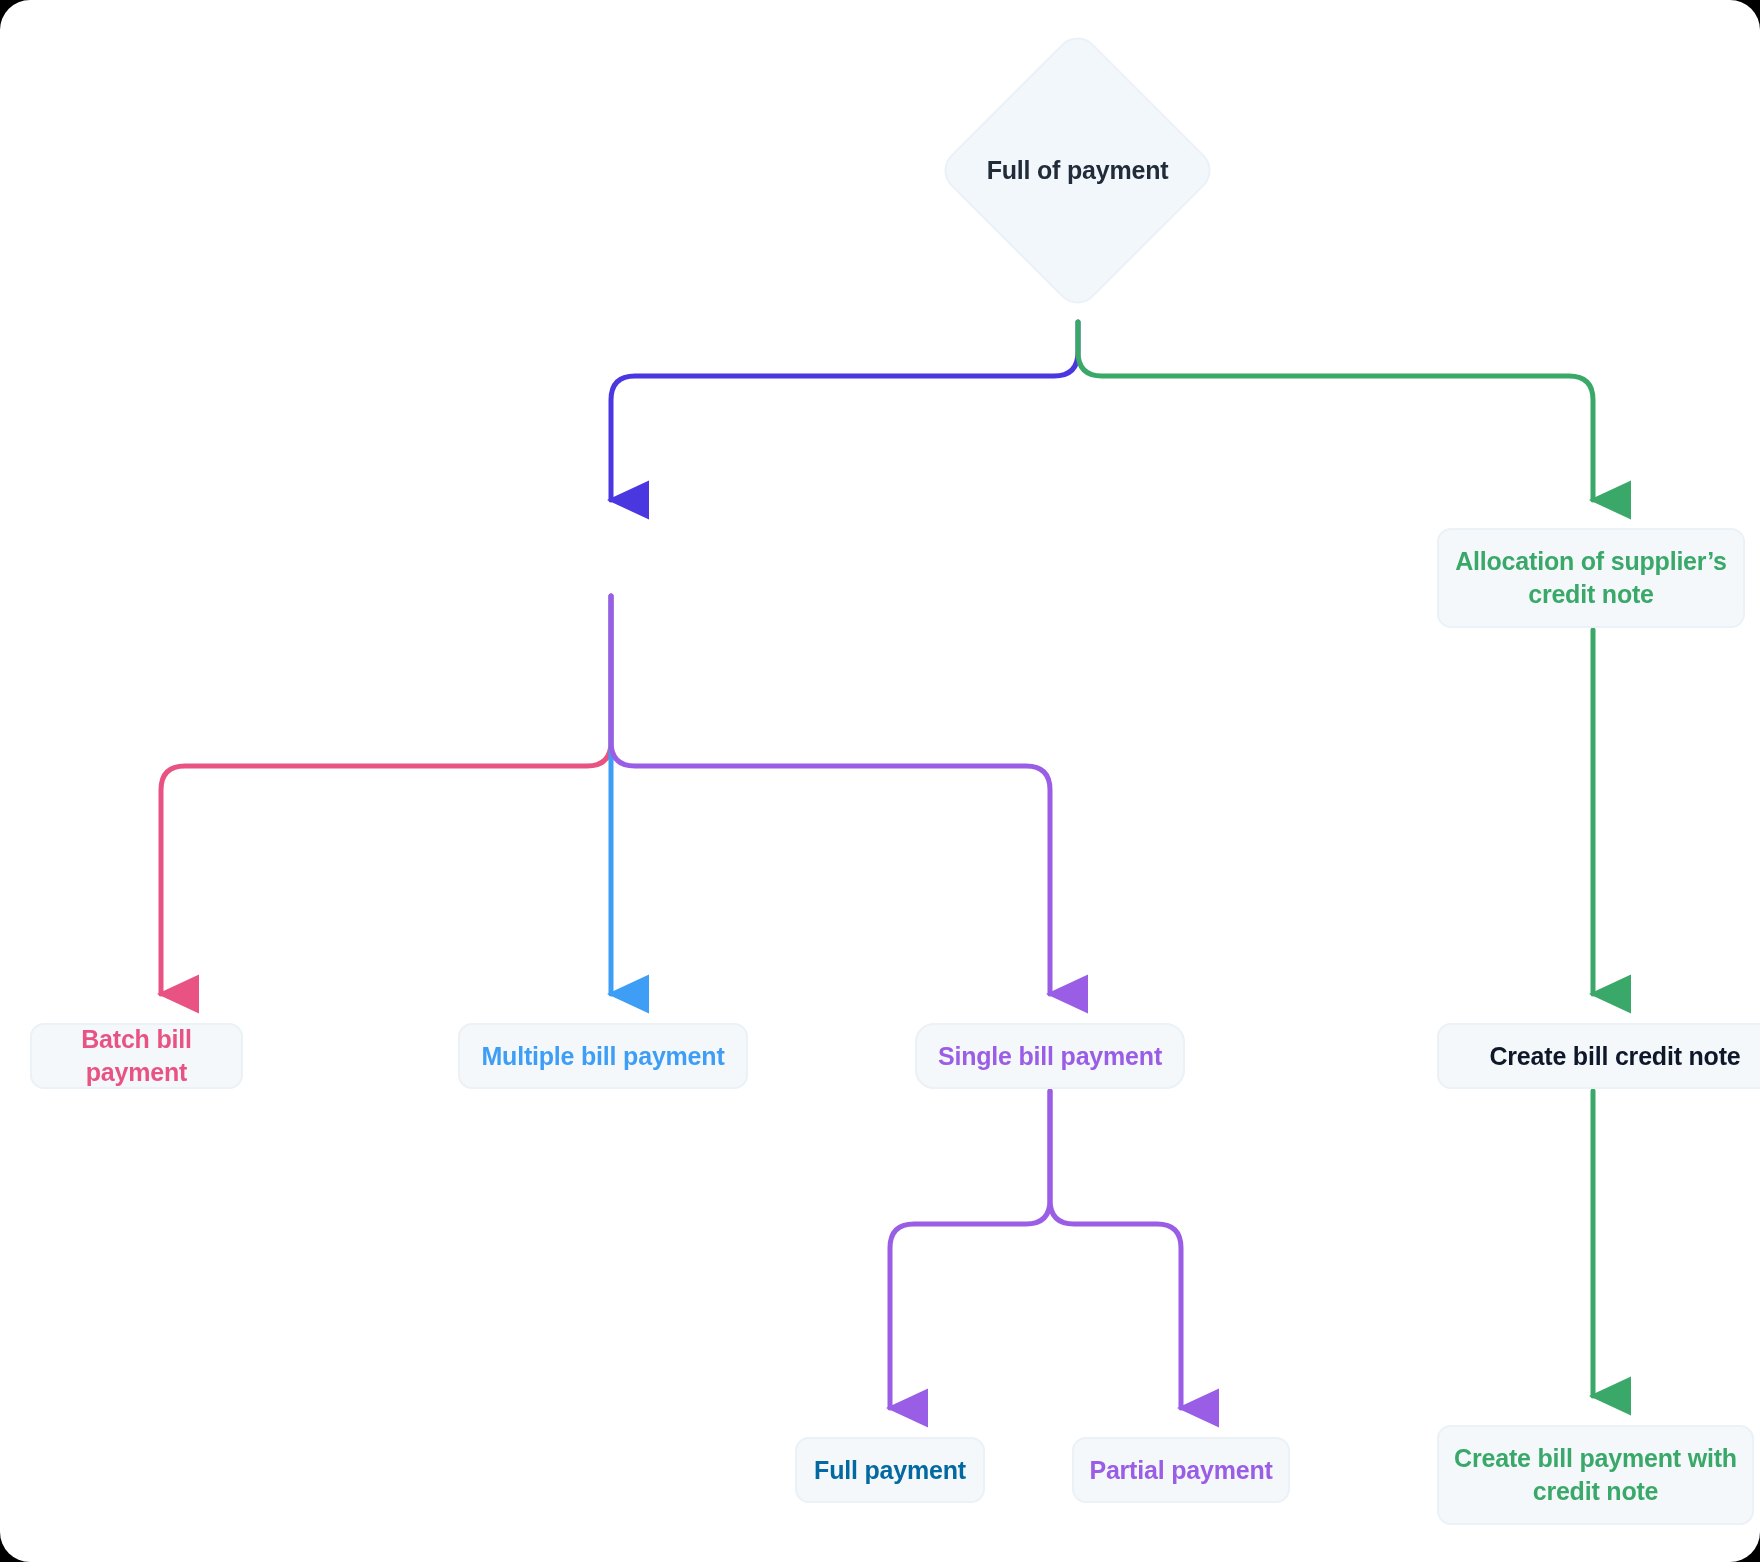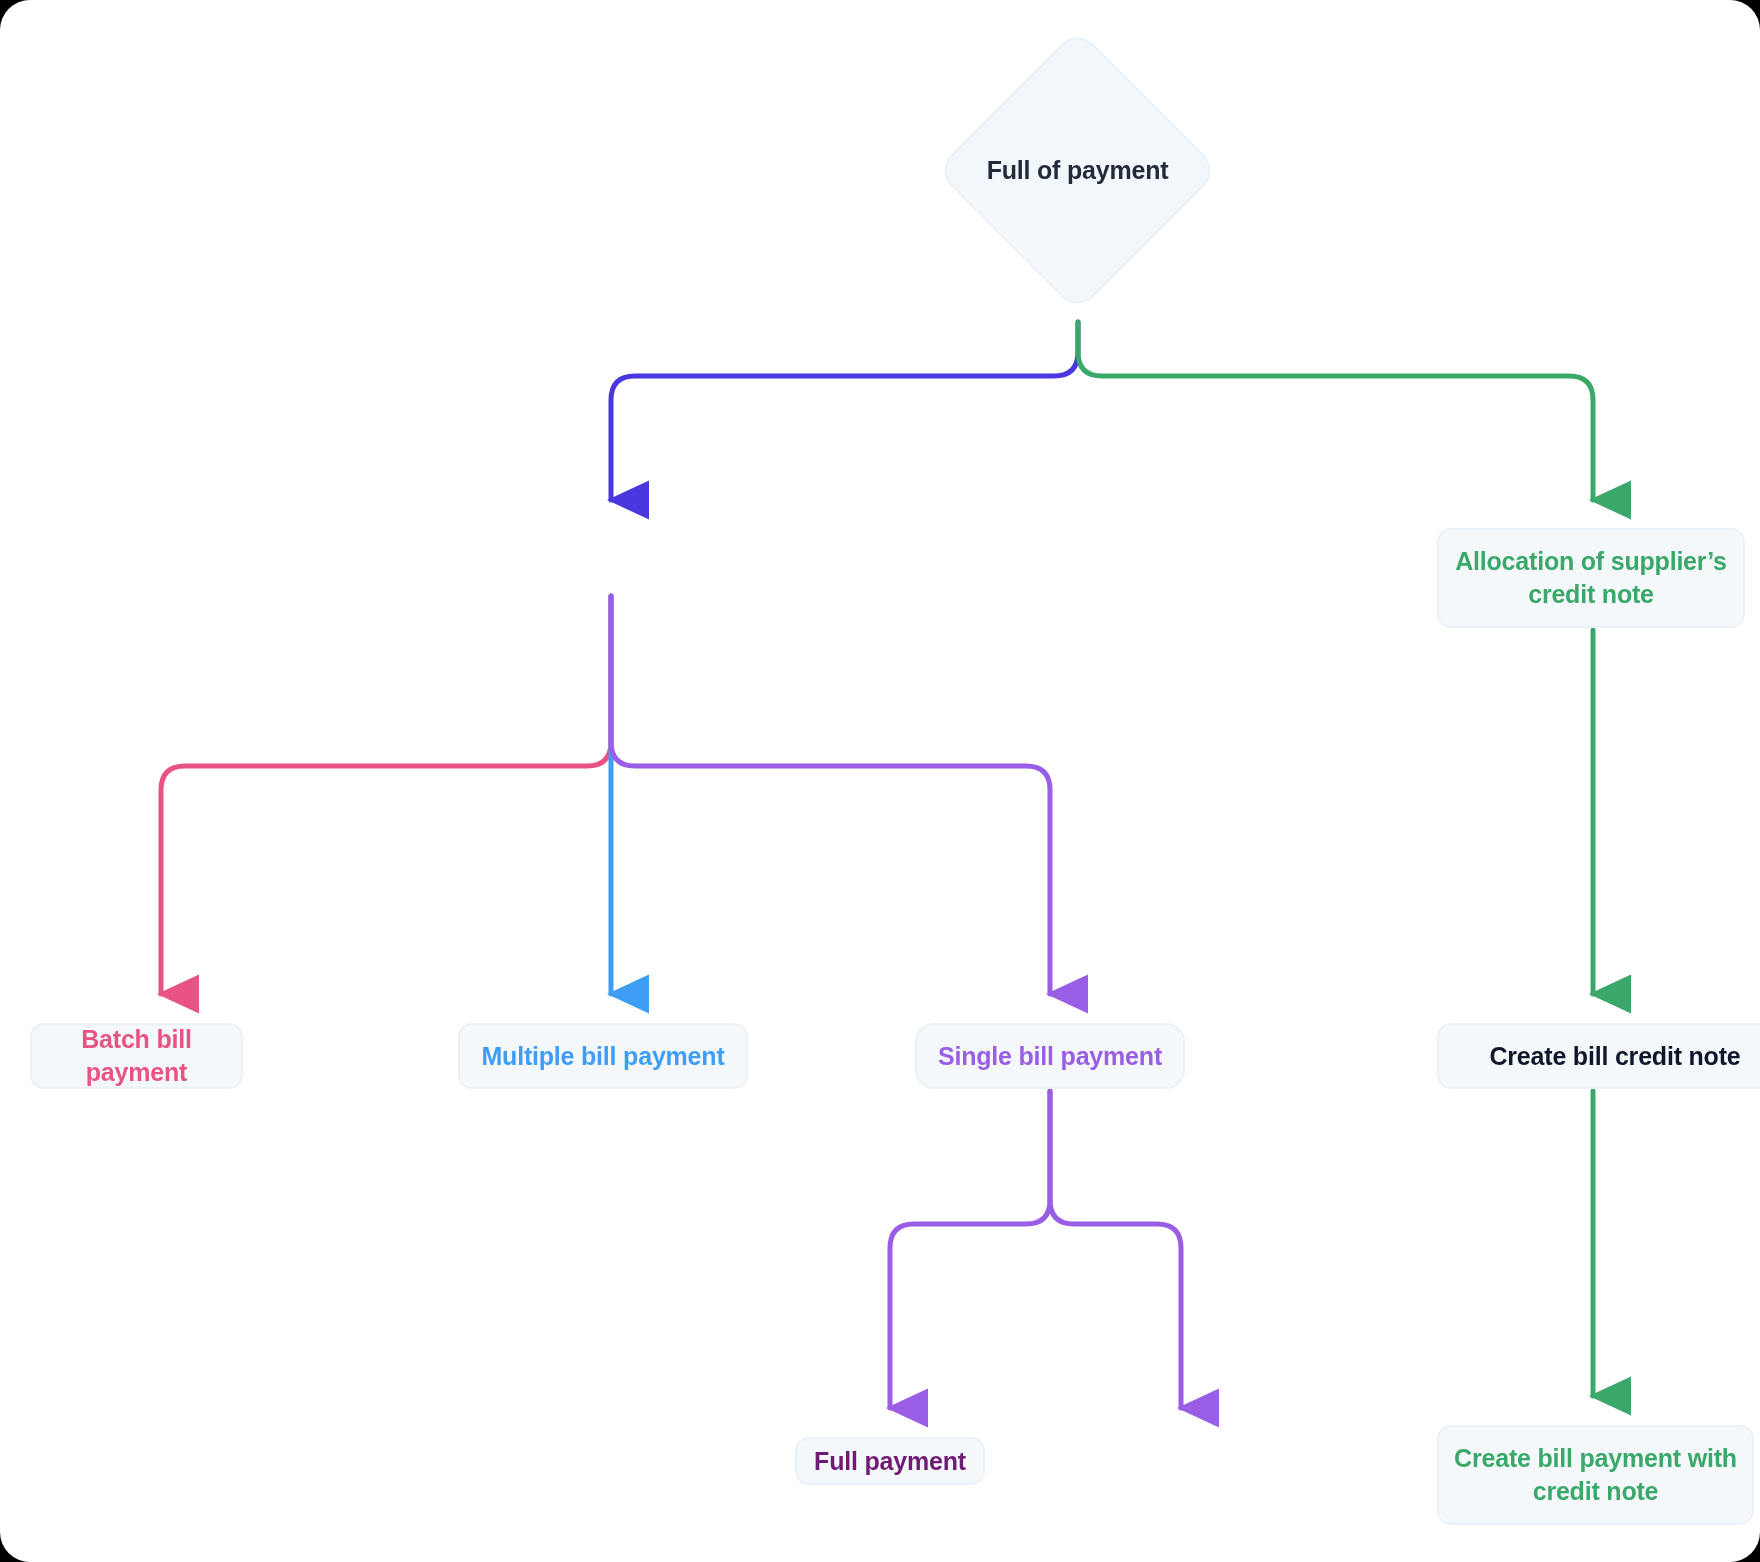--- a/index.html
+++ b/index.html
@@ -112,18 +112,19 @@
   <div class="node" style="left:1437px; top:528px; width:308px; height:100px; color:#39a869;">Allocation of supplier’s credit note</div>
 
   <div class="node" style="left:30px; top:1023px; width:213px; height:66px; color:#e85383;">Batch bill payment</div>
 
   <div class="node" style="left:458px; top:1023px; width:290px; height:66px; color:#3e9ef5;">Multiple bill payment</div>
 
   <div class="node" style="left:915px; top:1023px; width:270px; height:66px; color:#9a5de6;border-radius:19px;">Single bill payment</div>
 
   <div class="node" style="left:1437px; top:1023px; width:356px; height:66px; color:#0f172a;">Create bill credit note</div>
 
-  <div class="node" style="left:795px; top:1437px; width:190px; height:48px; color:#701a75;">Full payment</div>
+  <div class="node" style="left:795px; top:1437px; width:190px; height:66px; color:#0369a1;">Full payment</div>
 
+  <div class="node" style="left:1072px; top:1437px; width:218px; height:66px; color:#9a5de6;">Partial payment</div>
 
   <div class="node" style="left:1437px; top:1425px; width:317px; height:100px; color:#39a869;">Create bill payment with credit note</div>
 
 </div>
 
 </body></html>

